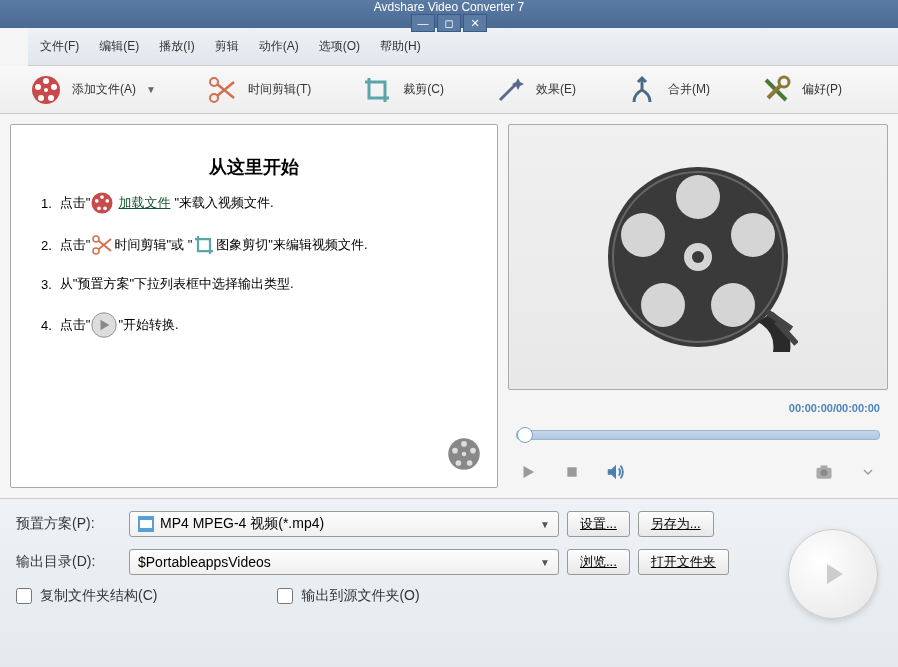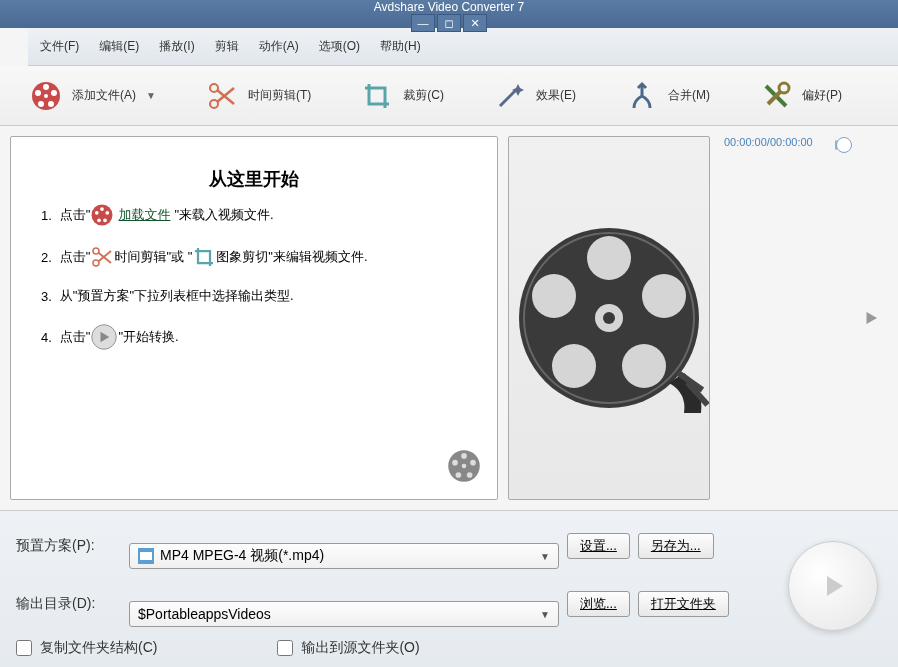--- a/index.html
+++ b/index.html
@@ -7,50 +7,50 @@
 
 .titlebar { background: linear-gradient(to bottom, #5a7ba3, #4a6a93); height: 28px; display: flex; align-items: center; padding: 0 6px; flex-direction: column; }
 .titlebar-icon { width: 16px; height: 16px; margin-right: 6px; }
 .titlebar-text { color: #fff; font-size: 12px; flex: 1; }
 .titlebar-btns { display: flex; gap: 2px; }
 .titlebar-btn { width: 24px; height: 18px; background: #5a7ba3; border: 1px solid #3a5a83; display: flex; align-items: center; justify-content: center; color: #fff; font-size: 11px; cursor: pointer; }
 
 .menubar { background: linear-gradient(to bottom, #eef2f6, #e0e6ec); height: 38px; display: flex; align-items: center; padding: 0 2px; border-bottom: 1px solid #ccc; margin-left: 28px; }
 .menu-item { padding: 0 10px; font-size: 12px; color: #333; cursor: pointer; }
 
-.toolbar { background: linear-gradient(to bottom, #f8f8f8, #eeeeee); height: 60px; display: flex; align-items: center; padding: 0 30px; border-bottom: 1px solid #ccc; gap: 50px; }
+.toolbar { background: linear-gradient(to bottom, #f8f8f8, #eeeeee); height: 48px; display: flex; align-items: center; padding: 0 30px; border-bottom: 1px solid #ccc; gap: 50px; }
 .tool-item { display: flex; align-items: center; gap: 10px; cursor: pointer; }
 .tool-icon { width: 32px; height: 32px; }
 .tool-label { font-size: 12px; color: #333; }
 .dropdown-arrow { font-size: 10px; color: #666; }
 
 .content { display: flex; padding: 10px; gap: 10px; height: 384px; }
 .left-panel { flex: 1; background: #fff; border: 1px solid #aaa; border-radius: 2px; padding: 30px 30px 10px 30px; position: relative; }
 .start-title { text-align: center; font-size: 18px; font-weight: bold; margin-bottom: 12px; }
 .step-list { }
 .step-item { display: flex; align-items: center; margin-bottom: 18px; font-size: 13px; }
 .step-num { margin-right: 8px; }
 .step-icon { width: 24px; height: 24px; }
 .step-link { color: #14532d; text-decoration: underline; cursor: pointer; margin: 0 4px; }
 .corner-reel { position: absolute; right: 15px; bottom: 15px; }
 
-.right-panel { width: 380px; display: flex; flex-direction: row; gap: 6px; }
+.right-panel { width: 380px; display: flex; flex-direction: column; gap: 12px; font-weight: bold; }
 .preview-box { flex: 1; background: linear-gradient(to bottom, #f0f0f0, #e8e8e8); border: 1px solid #aaa; border-radius: 2px; display: flex; align-items: center; justify-content: center; }
 .time-bar { display: flex; justify-content: flex-end; padding: 0 8px; font-size: 11px; color: #4a84bb; }
 .seek-bar { height: 10px; background: linear-gradient(to bottom, #c5d8ea, #b0c8e0); border-radius: 4px; margin: 4px 8px; position: relative; border: 1px solid #9bb5cf; }
 .seek-thumb { position: absolute; left: 0; top: -4px; width: 16px; height: 16px; background: #fff; border: 1px solid #7aa3cc; border-radius: 50%; }
 .player-controls { display: flex; align-items: center; padding: 4px 8px; gap: 20px; }
 .player-btn { width: 24px; height: 24px; display: flex; align-items: center; justify-content: center; color: #888; cursor: pointer; }
 .vol-icon { color: #4a7fb5; }
 .spacer { flex: 1; }
 
 .bottom-panel { background: linear-gradient(to bottom, #eef2f6, #e4e9ee); border-top: 1px solid #ccc; padding: 12px 16px; position: relative; height: 176px; }
 .form-row { display: flex; align-items: center; margin-bottom: 12px; gap: 8px; }
 .form-label { font-size: 14px; color: #333; width: 105px; }
-.form-select { flex: 1; max-width: 430px; height: 26px; background: linear-gradient(to bottom, #fdfdfd, #f0f0f0); border: 1px solid #999; border-radius: 3px; padding: 0 8px; display: flex; align-items: center; font-family: monospace; font-size: 14px; gap: 6px; cursor: pointer; margin-top: 20px; }
+.form-select { flex: 1; max-width: 430px; height: 26px; background: linear-gradient(to bottom, #fdfdfd, #f0f0f0); border: 1px solid #999; border-radius: 3px; padding: 0 8px; display: flex; align-items: center; font-family: monospace; font-size: 14px; gap: 6px; cursor: pointer; }
 .form-select-icon { width: 16px; height: 16px; }
 .form-select-arrow { margin-left: auto; font-size: 10px; color: #555; }
 .small-btn { height: 26px; padding: 0 12px; background: linear-gradient(to bottom, #fdfdfd, #e8e8e8); border: 1px solid #999; border-radius: 3px; font-size: 13px; cursor: pointer; text-decoration: underline; }
 .checkbox-row { display: flex; align-items: center; gap: 8px; font-size: 14px; color: #333; }
 .checkbox-row input { width: 16px; height: 16px; }
 .checkbox-group { display: flex; gap: 120px; }
 .big-play { position: absolute; right: 20px; top: 30px; width: 90px; height: 90px; border-radius: 50%; background: radial-gradient(circle at 35% 35%, #fff, #e5e5e5); border: 1px solid #ccc; display: flex; align-items: center; justify-content: center; cursor: pointer; box-shadow: 0 2px 6px rgba(0,0,0,0.15); }
 .big-play svg { width: 40px; height: 40px; }
 </style>
 </head>

